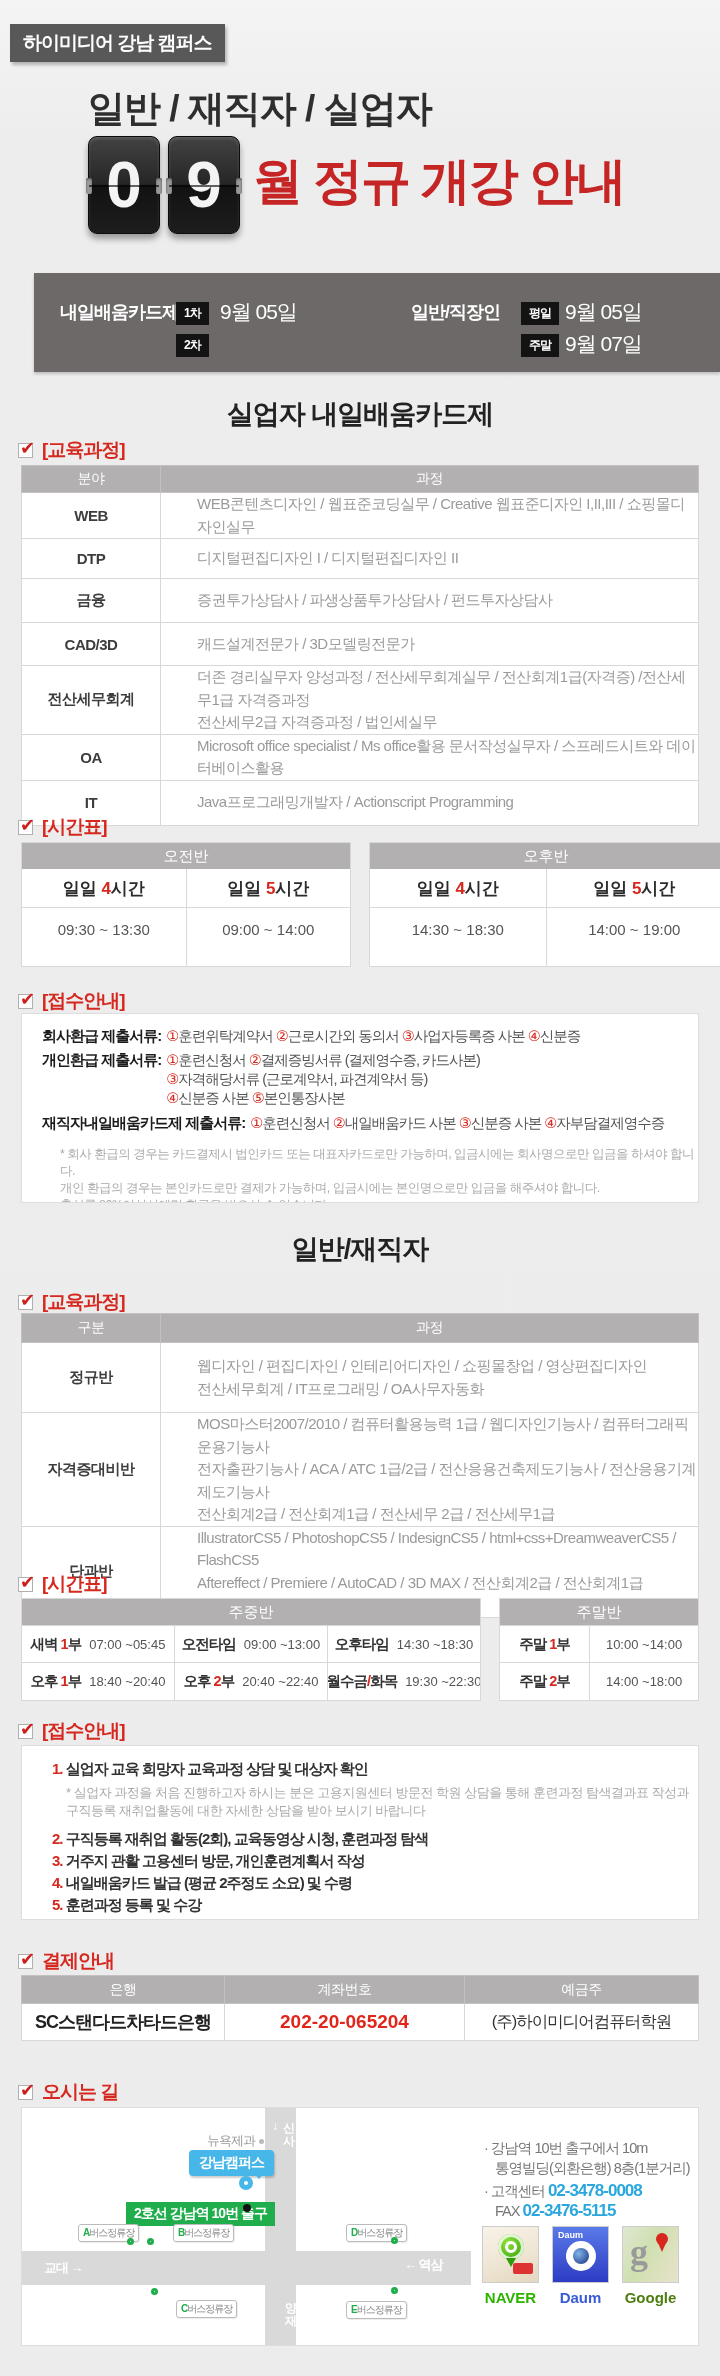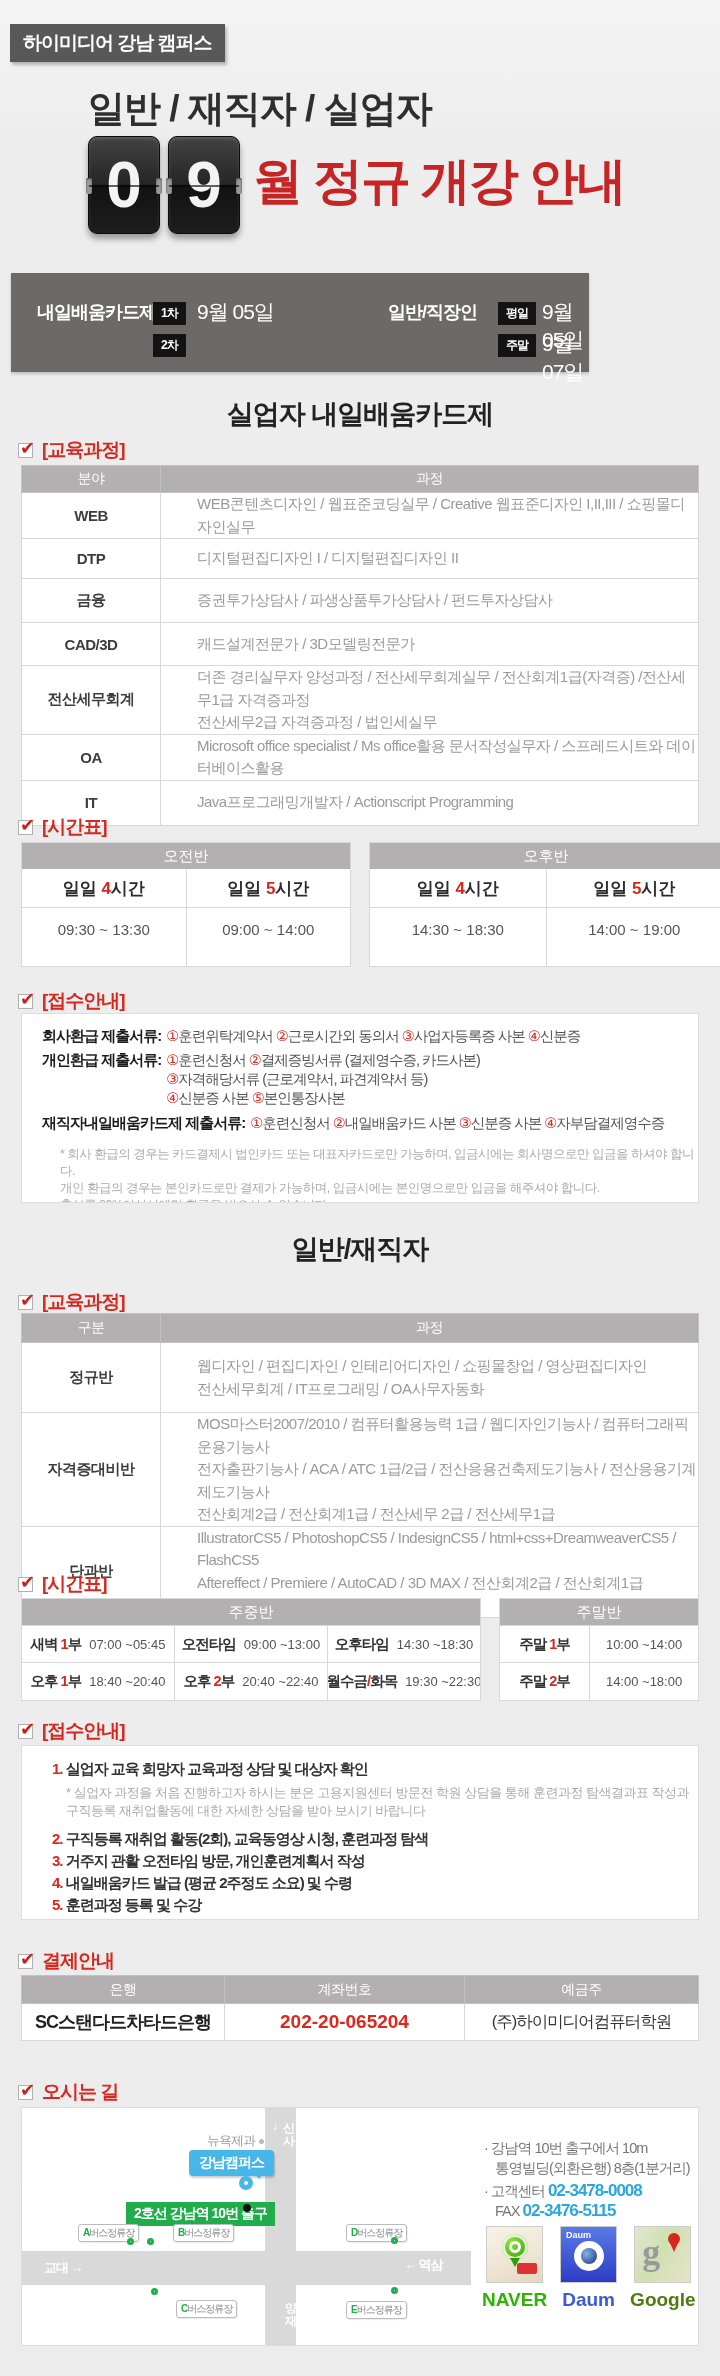--- a/index.html
+++ b/index.html
@@ -22,21 +22,21 @@
   border:1px solid #0c0c0c;box-shadow:0 5px 6px rgba(0,0,0,.35), inset 0 2px 3px rgba(255,255,255,.15)}
 .flip-digit .dg{position:absolute;left:0;right:0;top:0;bottom:0;text-align:center;
   line-height:96px;font-size:64px;font-weight:bold;color:#f4f4f4}
 .flip-digit .mid{position:absolute;left:0;right:0;top:48px;height:2px;background:rgba(0,0,0,.6);z-index:2}
 .flip-digit::before,.flip-digit::after{content:"";position:absolute;top:41px;width:6px;height:16px;
   background:#9a9a9a;border-radius:2px;box-shadow:inset 0 1px 2px rgba(0,0,0,.5)}
 .flip-digit::before{left:-3px}.flip-digit::after{right:-3px}
 .open-title{position:absolute;left:253px;top:148px;font-size:50px;font-weight:bold;
   color:var(--title-red);letter-spacing:-2px}
 
-.sched-bar{position:absolute;left:11px;top:273px;width:578px;height:99px;background:var(--bar);
+.sched-bar{position:absolute;left:34px;top:273px;width:686px;height:99px;background:var(--bar);
   box-shadow:0 2px 3px rgba(0,0,0,.2)}
 .sb-label{position:absolute;color:#fff;font-size:18px;font-weight:bold;letter-spacing:-1px}
 .sb-badge{position:absolute;background:#131313;color:#fff;font-size:12px;font-weight:bold;
   padding:3px 8px;letter-spacing:-1px}
 .sb-date{position:absolute;color:#fff;font-size:21px;letter-spacing:-1px}
 
 .sec-title{position:absolute;left:0;width:100%;text-align:center;font-size:27px;
   font-weight:bold;color:#222;letter-spacing:-1px}
 .chk{position:absolute;left:18px;display:flex;align-items:center;gap:9px;height:20px}
 .chk .box{position:relative;width:15px;height:15px;background:#fff;border:1px solid #b0b0b0}
@@ -105,21 +105,21 @@
 .exitlab{position:absolute;background:#1fae4b;color:#fff;font-size:14px;font-weight:bold;
   padding:3px 8px;letter-spacing:-1px}
 .stop{position:absolute;background:#fff;border:1px solid #bbb;border-radius:3px;
   font-size:10px;color:#888;padding:1px 4px;letter-spacing:-1px;box-shadow:1px 1px 1px rgba(0,0,0,.08)}
 .stop b{color:#1fae4b}
 .minfo{position:absolute;font-size:14.5px;color:#777;line-height:20px;letter-spacing:-1px;
   padding-left:11px;text-indent:-11px}
 .apps{position:absolute;display:flex;gap:13px}
 .app{display:flex;flex-direction:column;align-items:center;gap:6px}
 .tile{position:relative;width:57px;height:57px;border:1px solid #ccc;overflow:hidden}
-.app-label{font-size:19px;font-weight:bold}
+.app-label{font-size:15px;font-weight:bold}
 .tile.naver{background:linear-gradient(160deg,#f8f3e9 0,#eee4d2 60%,#e3d7bf 100%)}
 .tile.naver .pin{position:absolute;left:15px;top:7px;width:26px;height:26px;border-radius:50%;
   background:radial-gradient(circle at 35% 30%,#8ee03c,#2f9e06);box-shadow:inset 0 0 0 3px rgba(255,255,255,.8)}
 .tile.naver .pin::before{content:"";position:absolute;left:7px;top:7px;width:12px;height:12px;
   border-radius:50%;border:3px solid #fff;box-sizing:border-box}
 .tile.naver .pin::after{content:"";position:absolute;left:8px;top:24px;border:5px solid transparent;
   border-top:9px solid #2f9e06}
 .tile.naver .bus{position:absolute;right:5px;bottom:8px;width:20px;height:11px;background:#d33;border-radius:2px}
 .tile.daum{background:linear-gradient(180deg,#5a7ae8 0,#2c3cc4 100%)}
 .tile.daum .brand{position:absolute;left:5px;top:3px;color:#fff;font-size:9px;font-weight:bold}
@@ -353,21 +353,21 @@
 
   <div class="chk" style="top:1721px">
     <span class="box"></span>
     <span class="lbl">[접수안내]</span>
   </div>
 
   <div class="wbox" style="left:21px;top:1745px;width:678px;height:175px;padding-top:12px">
     <div class="nitem"><span class="acc">1.</span> <span>실업자 교육 희망자 교육과정 상담 및 대상자 확인</span></div>
     <div class="nnote">* 실업자 과정을 처음 진행하고자 하시는 분은 고용지원센터 방문전 학원 상담을 통해 훈련과정 탐색결과표 작성과<br>구직등록 재취업활동에 대한 자세한  상담을 받아 보시기 바랍니다</div>
     <div class="nitem"><span class="acc">2.</span> <span>구직등록 재취업 활동(2회), 교육동영상 시청, 훈련과정 탐색</span></div>
-    <div class="nitem"><span class="acc">3.</span> <span>거주지 관활 오전타임 방문, 개인훈련계획서 작성</span></div>
+    <div class="nitem"><span class="acc">3.</span> <span>거주지 관활 고용센터 방문, 개인훈련계획서 작성</span></div>
     <div class="nitem"><span class="acc">4.</span> <span>내일배움카드 발급 (평균 2주정도 소요) 및 수령</span></div>
     <div class="nitem"><span class="acc">5.</span> <span>훈련과정 등록 및 수강</span></div>
   </div>
 
   <div class="chk" style="top:1951px">
     <span class="box"></span>
     <span class="lbl">결제안내</span>
   </div>
 
   <table class="ctable paytable" style="left:21px;top:1975px;width:678px">

